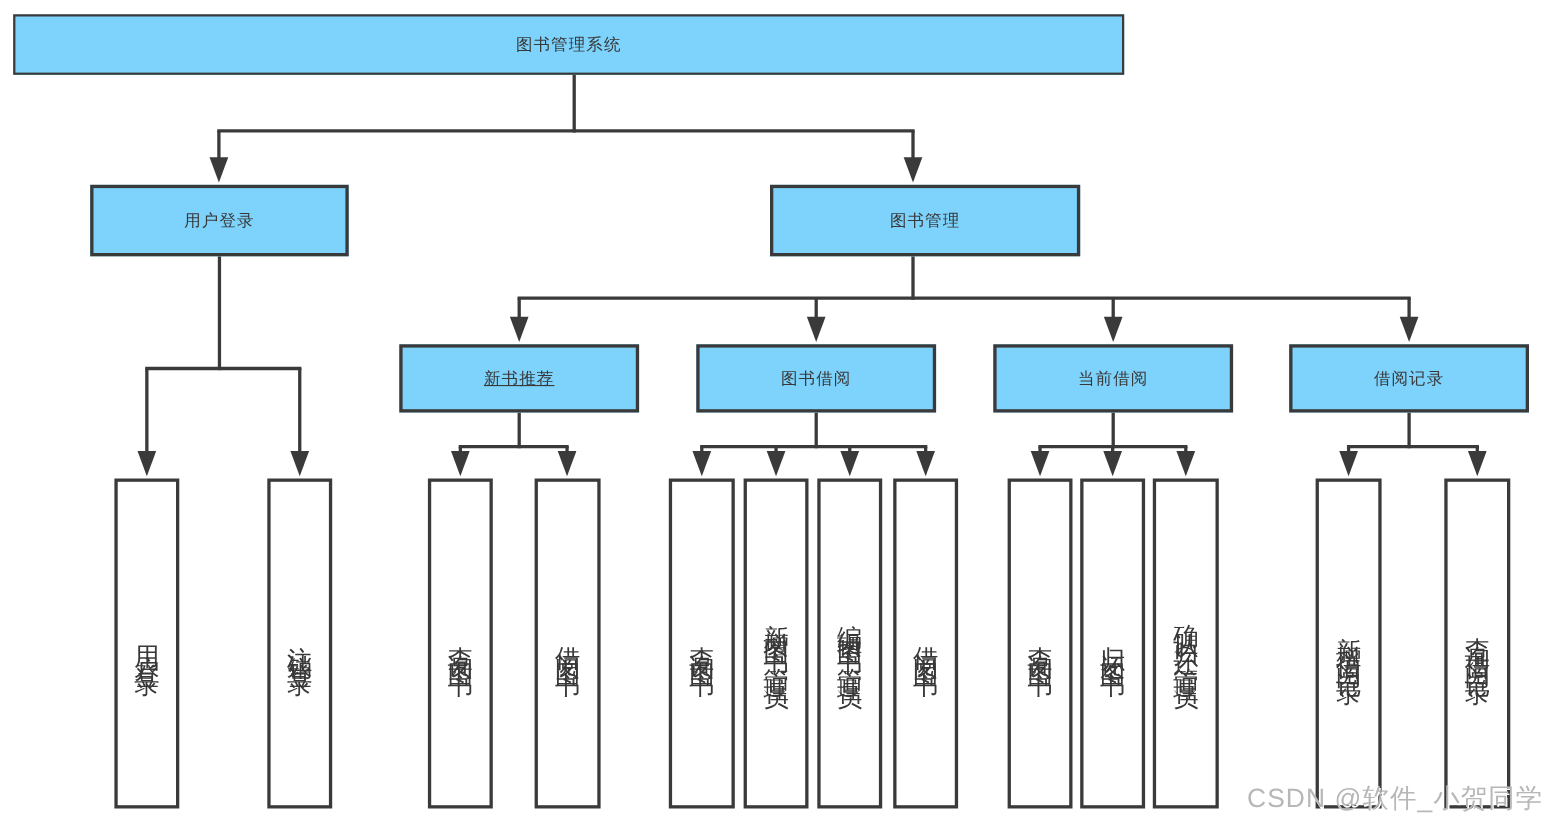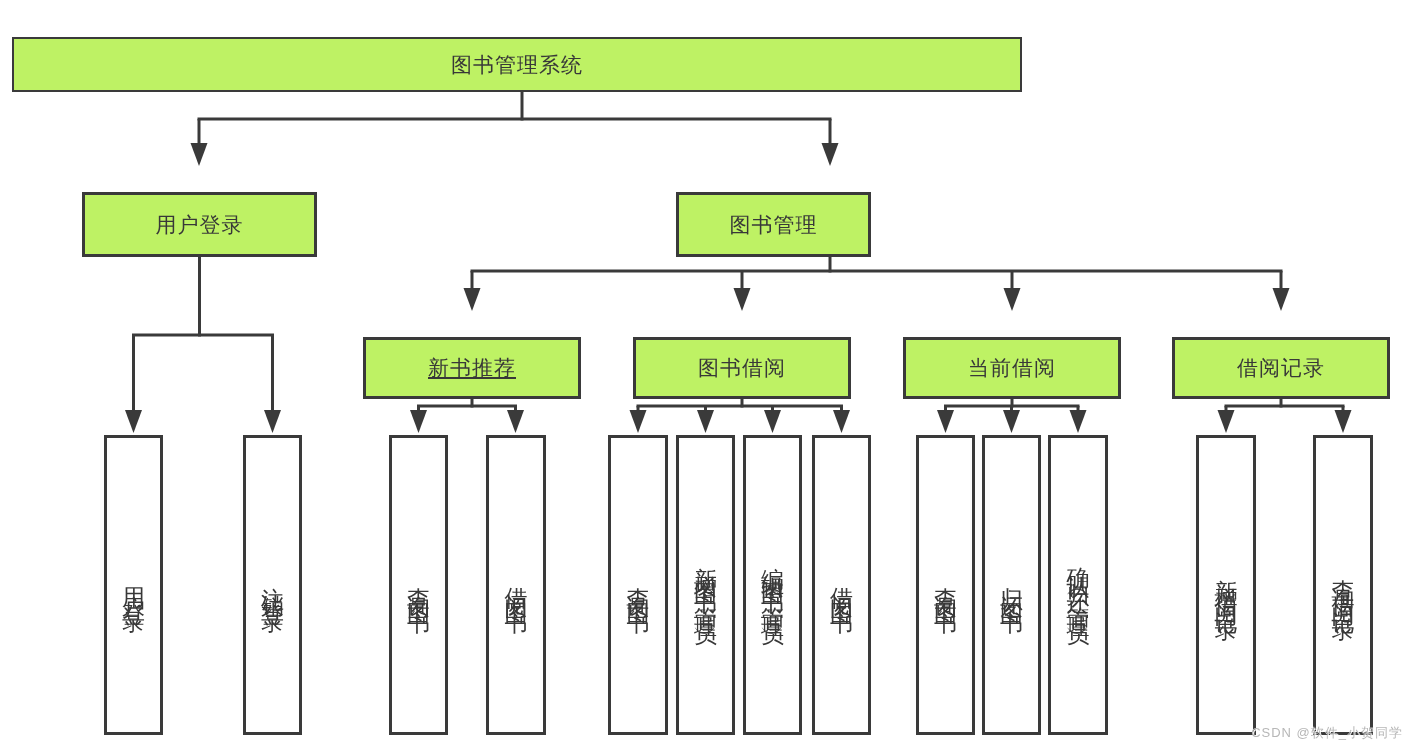--- a/index.html
+++ b/index.html
@@ -13,30 +13,29 @@
   }
   .connectors {
     position: absolute;
     left: 0; top: 0;
     width: 1405px; height: 747px;
     pointer-events: none;
   }
   .box {
     position: absolute;
     box-sizing: border-box;
-    background: #bef264;
+    background: #7dd3fc;
     border: 3px solid #3a3a3a;
     display: flex;
     align-items: center;
     justify-content: center;
-    font-size: 21px;
+    font-size: 15px;
     color: #383838;
     letter-spacing: 1px;
     white-space: nowrap;
-    margin-top: 24px;
   }
   .box.root { border-width: 2px; }
   .vbox {
     position: absolute;
     box-sizing: border-box;
     background: #ffffff;
     border: 3px solid #3a3a3a;
     display: flex;
     align-items: center;
     justify-content: center;
@@ -46,21 +45,21 @@
     writing-mode: vertical-rl;
     text-orientation: mixed;
     font-size: 23px;
     letter-spacing: 8px;
     line-height: 1;
   }
   .watermark {
     position: absolute;
     right: 2px;
     bottom: 5px;
-    font-size: 13px;
+    font-size: 24px;
     color: #b7b7b7;
     letter-spacing: 1px;
     text-shadow: 1px 1px 0 #ffffff;
   }
 </style>
 </head>
 <body>
 
 <div class="canvas">
 
@@ -136,21 +135,21 @@
       <line x1="1226" y1="406" x2="1226" y2="415"></line>
       <line x1="1343" y1="406" x2="1343" y2="415"></line>
       <path d="M1217.5 410 L1234.5 410 L1226 433 Z" stroke="none"></path>
       <path d="M1334.5 410 L1351.5 410 L1343 433 Z" stroke="none"></path>
     </g>
   </svg>
 
   <div class="box root" style="left:12px; top:13px; width:1010px; height:55px;">图书管理系统</div>
 
   <div class="box" style="left:82px; top:168px; width:235px; height:65px;">用户登录</div>
-  <div class="box" style="left:676px; top:168px; width:195px; height:65px;">图书管理</div>
+  <div class="box" style="left:700px; top:168px; width:282px; height:65px;">图书管理</div>
 
   <div class="box" style="left:363px; top:313px; width:218px; height:62px;text-decoration:underline;">新书推荐</div>
   <div class="box" style="left:633px; top:313px; width:218px; height:62px;">图书借阅</div>
   <div class="box" style="left:903px; top:313px; width:218px; height:62px;">当前借阅</div>
   <div class="box" style="left:1172px; top:313px; width:218px; height:62px;">借阅记录</div>
 
   <div class="vbox" style="left:104px; top:435px; width:59px; height:300px;">
     <span class="vtext">用户登录</span>
   </div>
   <div class="vbox" style="left:243px; top:435px; width:59px; height:300px;">

